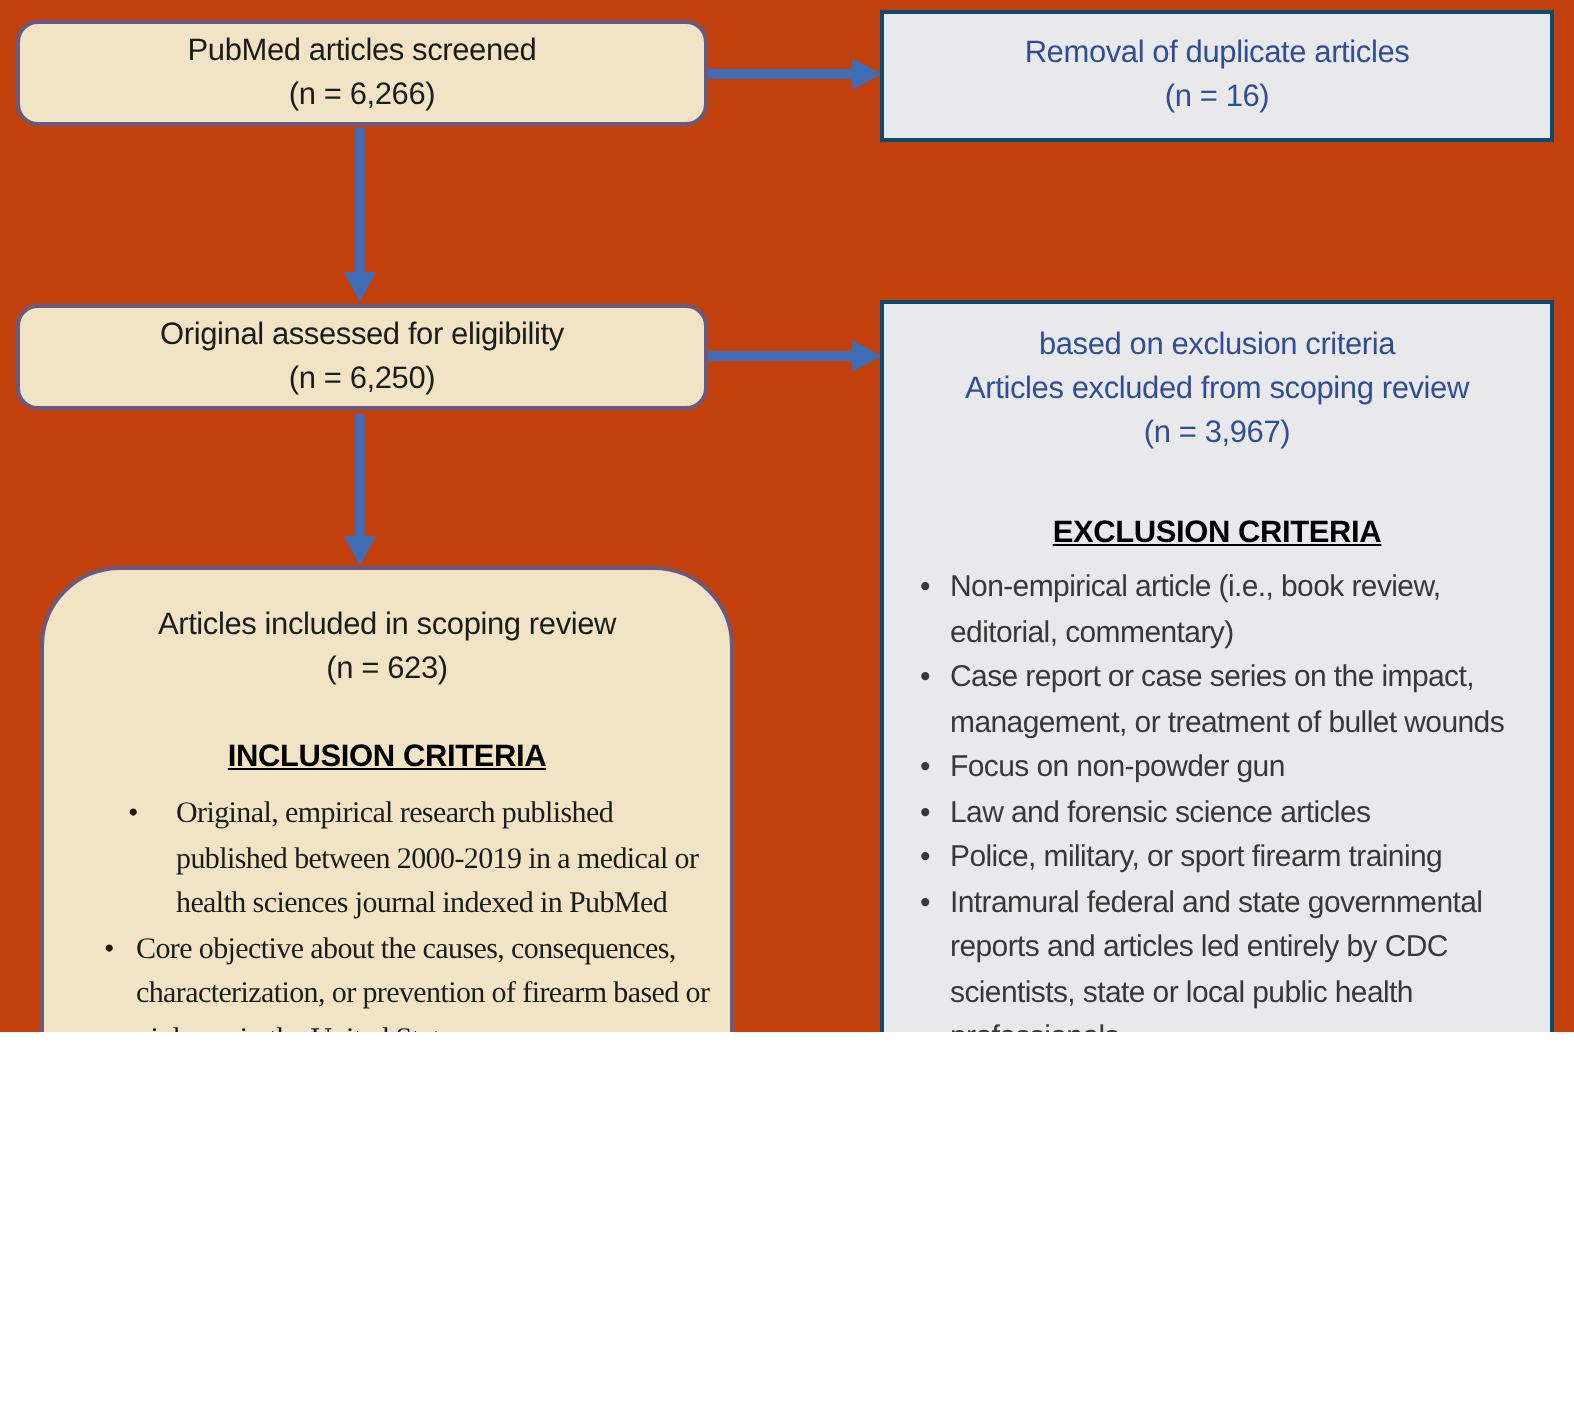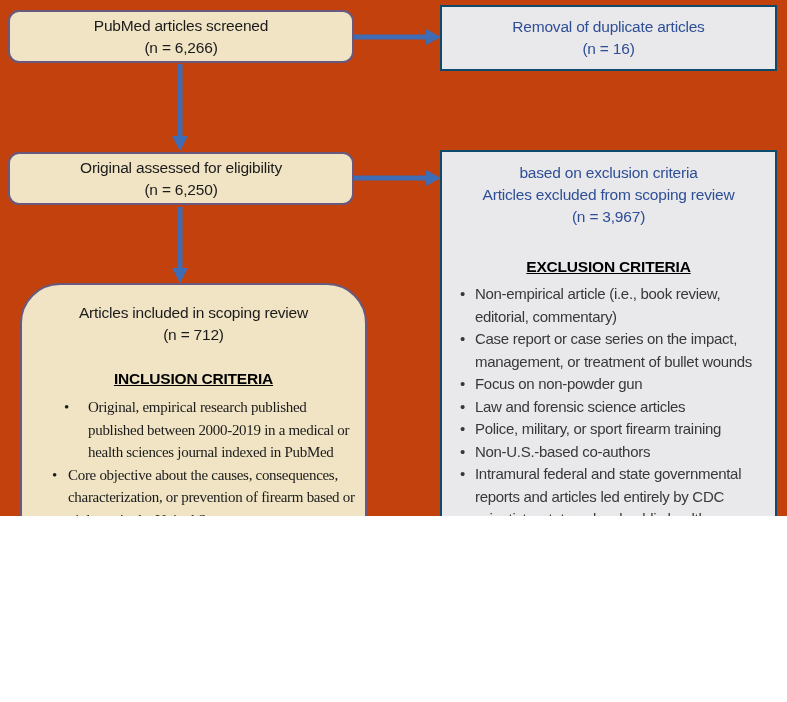--- a/index.html
+++ b/index.html
@@ -80,21 +80,21 @@
   </div>
 
   <div class="box tan rounded-sm center-text" style="left:8px;top:152px;width:346px;height:53px;">
     <div class="line dark-text">Original assessed for eligibility</div>
     <div class="line dark-text">(n = 6,250)</div>
   </div>
 
   <div class="box tan rounded-lg included-box" style="left:20px;top:283px;width:347px;height:404px;">
     <div class="included-header">
       <div class="hdr dark-text">Articles included in scoping review</div>
-      <div class="hdr dark-text">(n = 712)</div>
+      <div class="hdr dark-text">(n = 623)</div>
     </div>
     <div class="criteria-heading included-heading">INCLUSION CRITERIA</div>
     <ul class="bullets inc">
       <li>Original, empirical research published published between 2000-2019 in a medical or health sciences journal indexed in PubMed</li>
       <li class="tight">Core objective about the causes, consequences, characterization, or prevention of firearm based or violence in the United States</li>
     </ul>
   </div>
 
   <div class="box gray excluded-box" style="left:440px;top:150px;width:337px;height:542px;">
     <div>
@@ -102,18 +102,17 @@
       <div class="hdr blue-text">Articles excluded from scoping review</div>
       <div class="hdr blue-text">(n = 3,967)</div>
     </div>
     <div class="criteria-heading excluded-heading">EXCLUSION CRITERIA</div>
     <ul class="bullets exc">
       <li>Non-empirical article (i.e., book review, editorial, commentary)</li>
       <li>Case report or case series on the impact, management, or treatment of bullet wounds</li>
       <li>Focus on non-powder gun</li>
       <li>Law and forensic science articles</li>
       <li>Police, military, or sport firearm training</li>
-      <li>Non-U.S.-based co-authors</li>
       <li>Intramural federal and state governmental reports and articles led entirely by CDC scientists, state or local public health professionals</li>
     </ul>
   </div>
 
 </div>
 
 </body></html>

